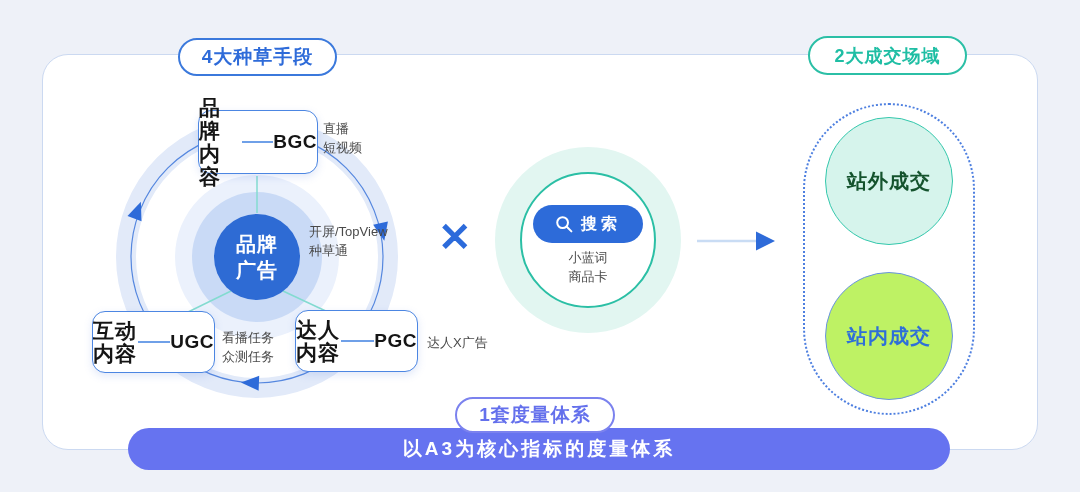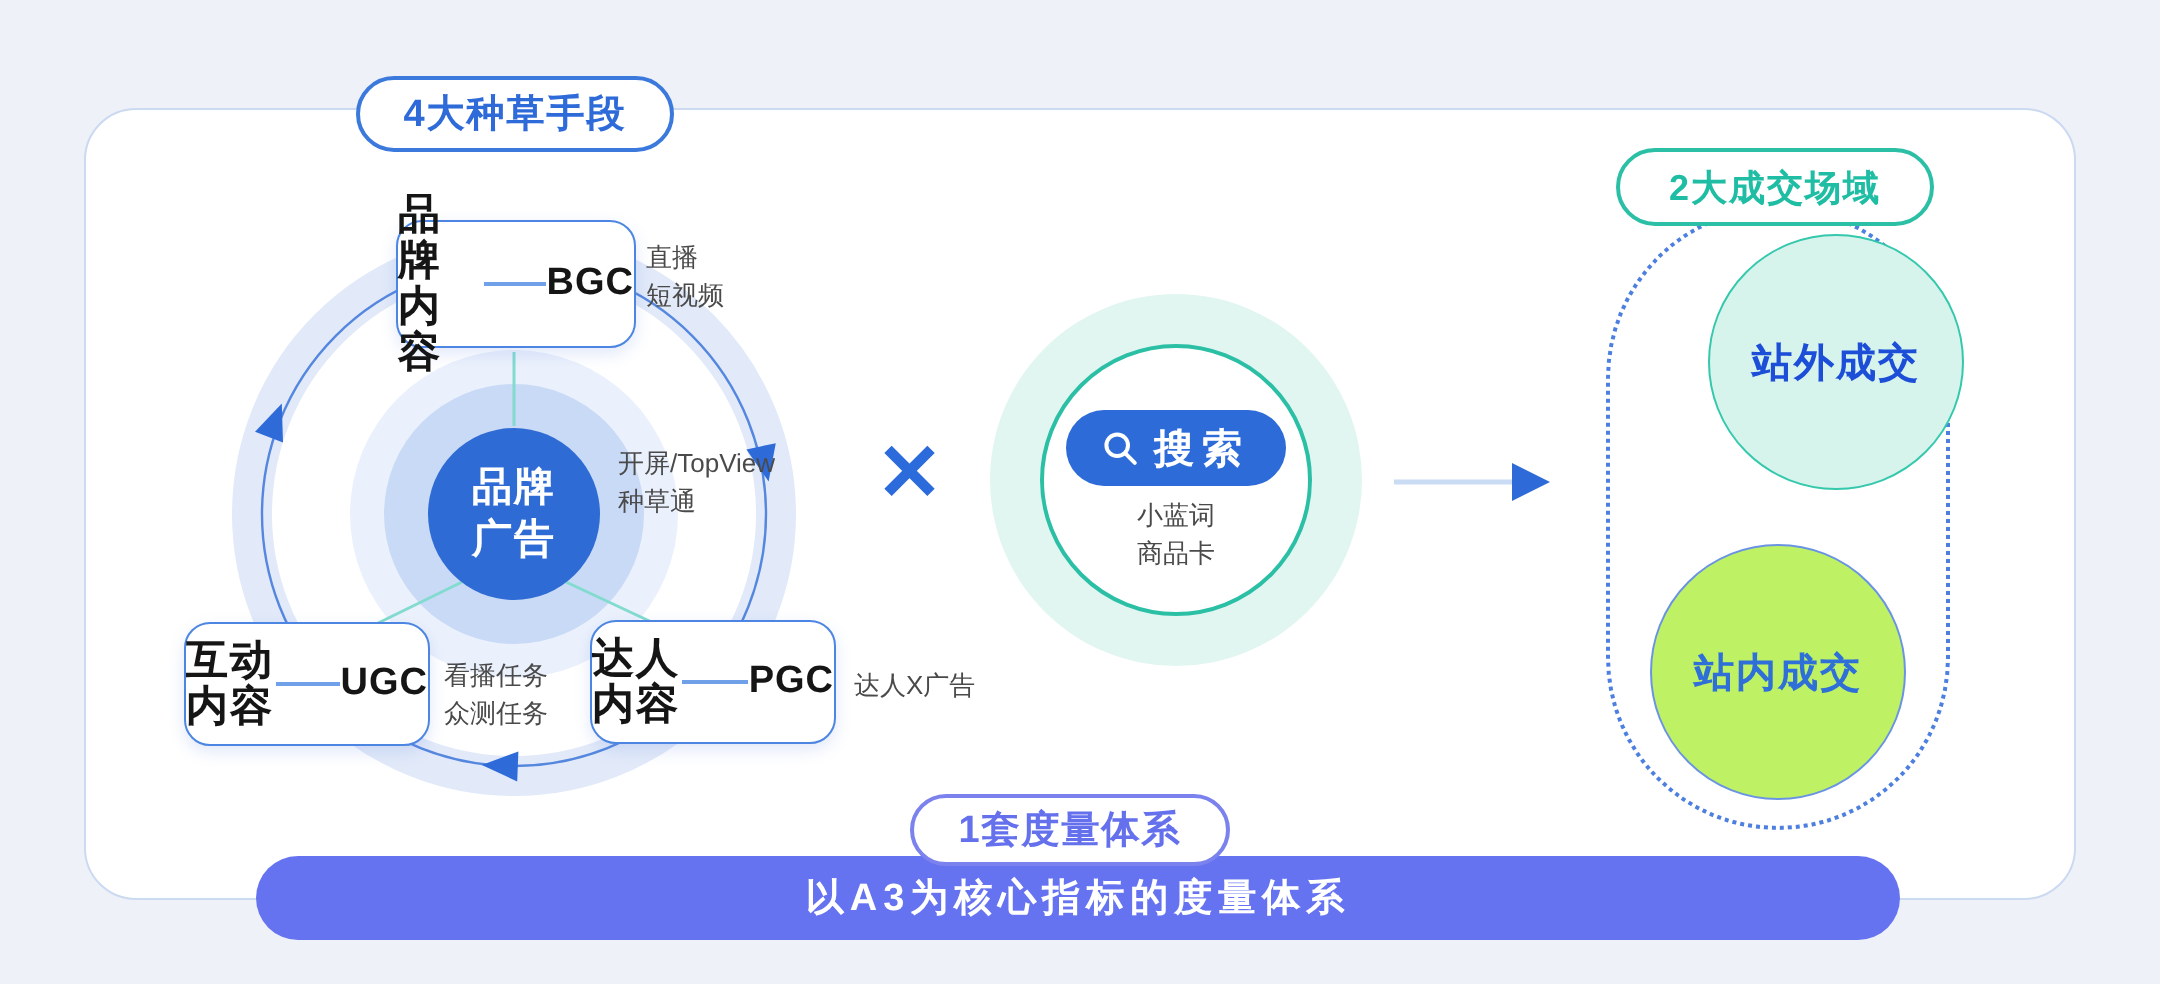--- a/index.html
+++ b/index.html
@@ -15,21 +15,21 @@
   }
   .svg-layer { position: absolute; left: 0; top: 0; z-index: 1; }
 
   .badge {
     position: absolute; display: flex; align-items: center; justify-content: center;
     background: #fff; font-weight: bold; z-index: 5; border-radius: 20px;
   }
   .badge-seeding { left: 178px; top: 38px; width: 159px; height: 38px;
     border: 2px solid #3B79DC; color: #2E6BD9; font-size: 19px; letter-spacing: 1px; }
   .badge-deal { left: 808px; top: 36px; width: 159px; height: 39px;
-    border: 2px solid #2BBFA6; color: #1FBEA4; font-size: 18px; letter-spacing: 1px; margin-top: 38px; }
+    border: 2px solid #2BBFA6; color: #1FBEA4; font-size: 18px; letter-spacing: 1px; }
   .badge-measure { left: 455px; top: 397px; width: 160px; height: 36px;
     border: 2px solid #7B82EE; color: #6470EC; font-size: 19px; letter-spacing: 1px; border-radius: 18px; }
 
   .node {
     position: absolute; background: #fff; border: 1.5px solid #4C86E2; border-radius: 13px;
     display: flex; flex-direction: row; align-items: center; justify-content: center;
     z-index: 3; box-shadow: 0 3px 8px rgba(90,130,220,.18);
   }
   .node-bgc { left: 198px; top: 110px; width: 120px; height: 64px; }
   .node-ugc { left: 92px;  top: 311px; width: 123px; height: 62px; }
@@ -58,37 +58,37 @@
     color: #2C6BDB; z-index: 3; line-height: 1;
   }
 
   .search-halo { position: absolute; left: 495px; top: 147px; width: 186px; height: 186px;
     border-radius: 50%; background: #E2F6F1; z-index: 2; }
   .search-circle { position: absolute; left: 520px; top: 172px; width: 136px; height: 136px;
     border-radius: 50%; background: #fff; border: 2.5px solid #2BBFA5; z-index: 3; }
   .search-pill {
     position: absolute; left: 533px; top: 205px; width: 110px; height: 38px; border-radius: 19px;
     background: #2D6BD9; display: flex; align-items: center; justify-content: center; gap: 7px;
-    z-index: 4; color: #fff; font-size: 20px; font-weight: bold; letter-spacing: 4px;
+    z-index: 4; color: #fff; font-size: 16px; font-weight: bold; letter-spacing: 4px;
   }
   .search-note {
     position: absolute; left: 533px; top: 249px; width: 110px; text-align: center;
     font-size: 13px; color: #4A4A4A; line-height: 1.45; white-space: pre-line; z-index: 4;
   }
 
   .capsule {
     position: absolute; left: 803px; top: 103px; width: 172px; height: 312px;
     border: 2px dotted #4D7FE0; border-radius: 88px; z-index: 2; background: #fff;
   }
   .deal-circle {
     position: absolute; width: 128px; height: 128px; border-radius: 50%;
     display: flex; align-items: center; justify-content: center;
     font-size: 20px; font-weight: bold; z-index: 3; letter-spacing: 1px;
   }
-  .deal-offsite { left: 854px; top: 117px; background: #D6F4EC; border: 1.5px solid #35C8AD; color: #1d4ed8; }
+  .deal-offsite { left: 825px; top: 117px; background: #D6F4EC; border: 1.5px solid #35C8AD; color: #14532d; }
   .deal-onsite  { left: 825px; top: 272px; background: #bef264; border: 1.5px solid #6A94E3; color: #2E6FD8; }
 
   .measure-bar {
     position: absolute; left: 128px; top: 428px; width: 822px; height: 42px; border-radius: 21px;
     background: #6673F0; display: flex; align-items: center; justify-content: center;
     color: #fff; font-weight: bold; font-size: 19px; letter-spacing: 3px; z-index: 4;
   }
 </style>
 </head>
 <body>

